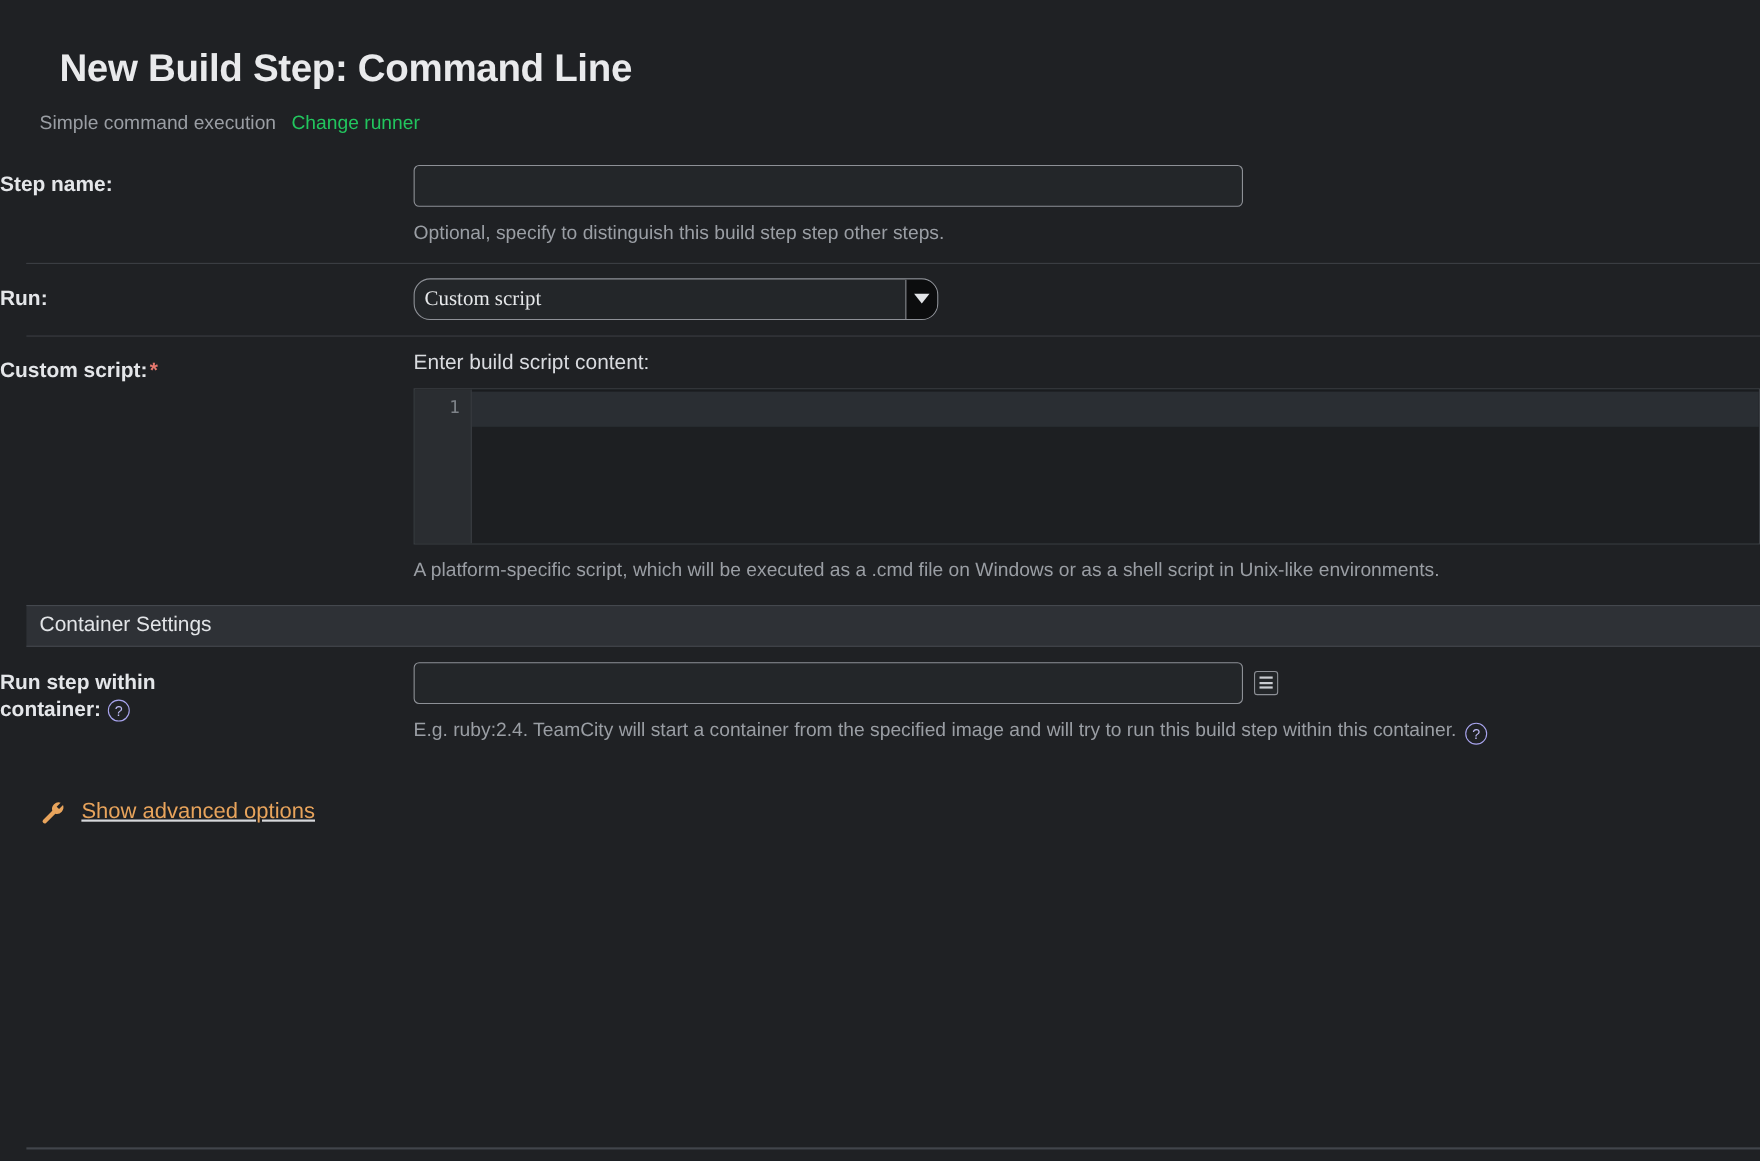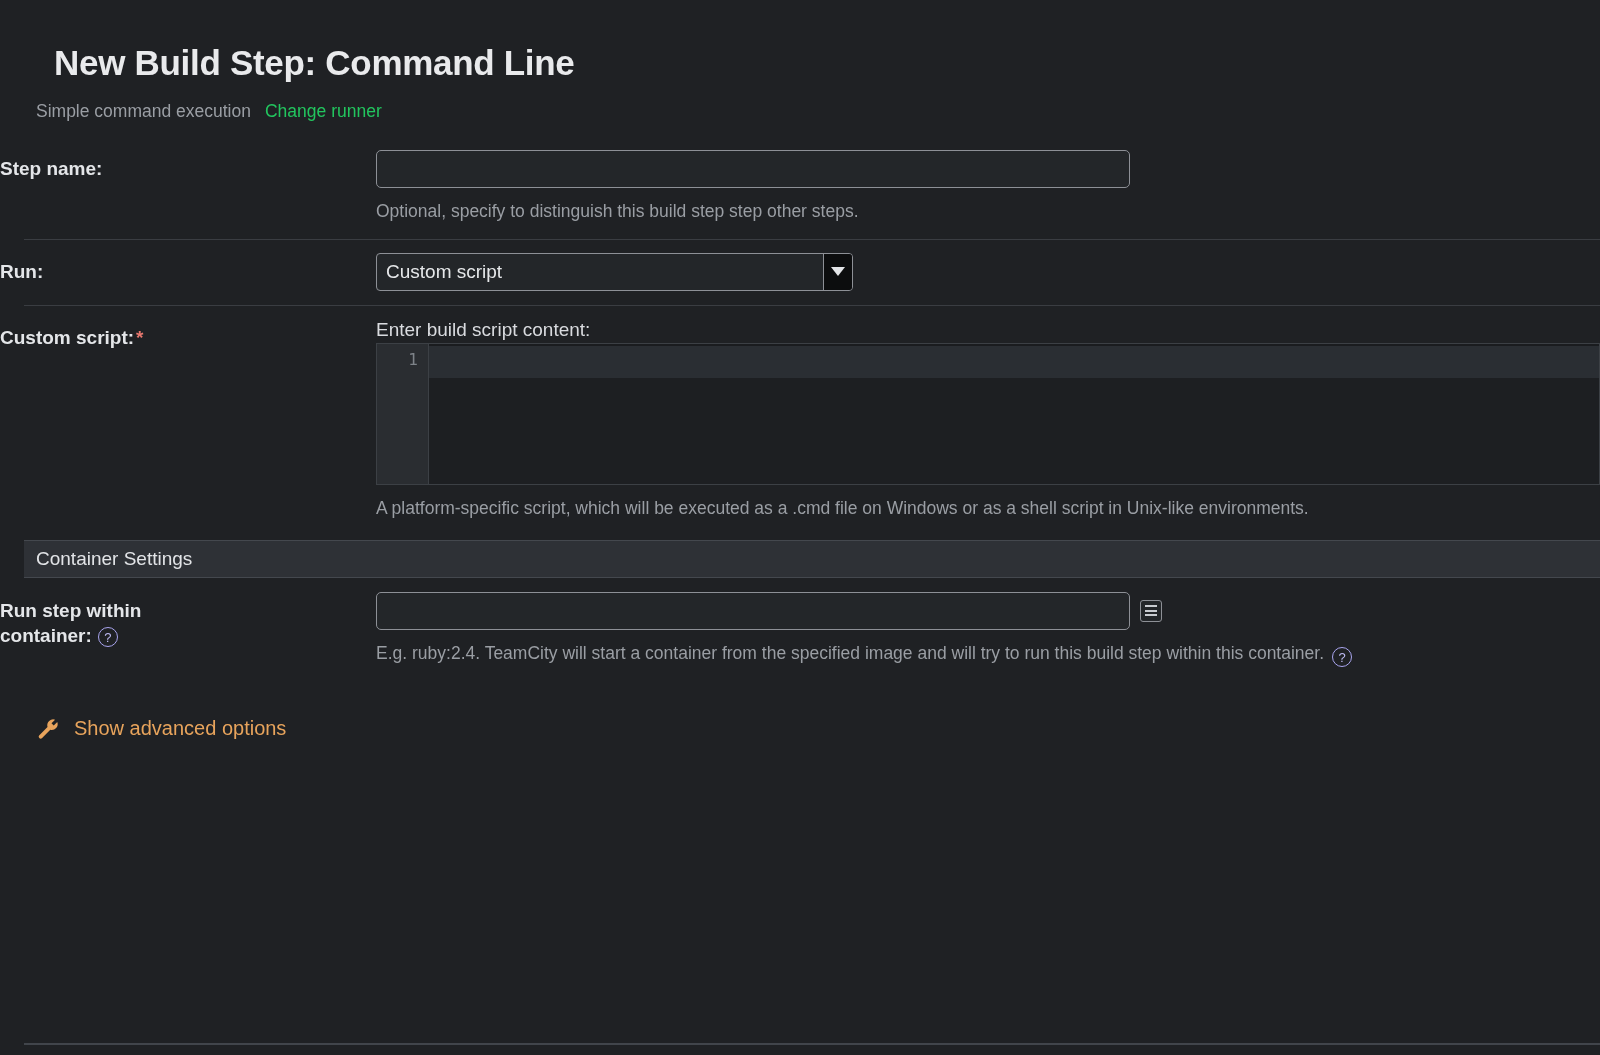--- a/index.html
+++ b/index.html
@@ -142,25 +142,26 @@
     position: relative;
     display: inline-block;
     width: 477px;
     height: 38px;
   }
   .select-box {
     width: 100%;
     height: 100%;
     background: #232629;
     border: 1.5px solid #8d9096;
-    border-radius: 4px;
+    border-radius: 15px;
     display: flex;
     align-items: center;
     overflow: hidden;
     cursor: pointer;
+    font-family: Liberation Serif, serif;
   }
   .select-value {
     flex: 1 1 auto;
     padding-left: 9px;
     font-size: 19px;
     color: #e6e8ea;
     white-space: nowrap;
     overflow: hidden;
     text-overflow: ellipsis;
   }
@@ -178,21 +179,21 @@
     width: 0; height: 0;
     border-left: 7px solid transparent;
     border-right: 7px solid transparent;
     border-top: 9px solid #e3e5e8;
   }
 
   
   .editor-label {
     font-size: 19px;
     color: #d9dbdf;
-    margin-bottom: 2px;
+    margin-bottom: 12px;
   }
   .editor {
     display: flex;
     height: 142px;
     width: 1224px;
     background: #1d1f22;
     border: 1px solid #3c4045;
     border-left: 1px solid #3c4045;
     overflow: hidden;
   }
@@ -278,20 +279,21 @@
     background: #c9ccd1;
   }
 
   
   .advanced-row {
     margin-top: 36px;
     padding-left: 36px;
     display: flex;
     align-items: center;
     gap: 14px;
+    text-decoration: underline;
   }
   .wrench-icon {
     width: 24px;
     height: 24px;
     flex: 0 0 24px;
     display: block;
   }
   .advanced-link {
     color: #e8a45c;
     font-size: 20px;

